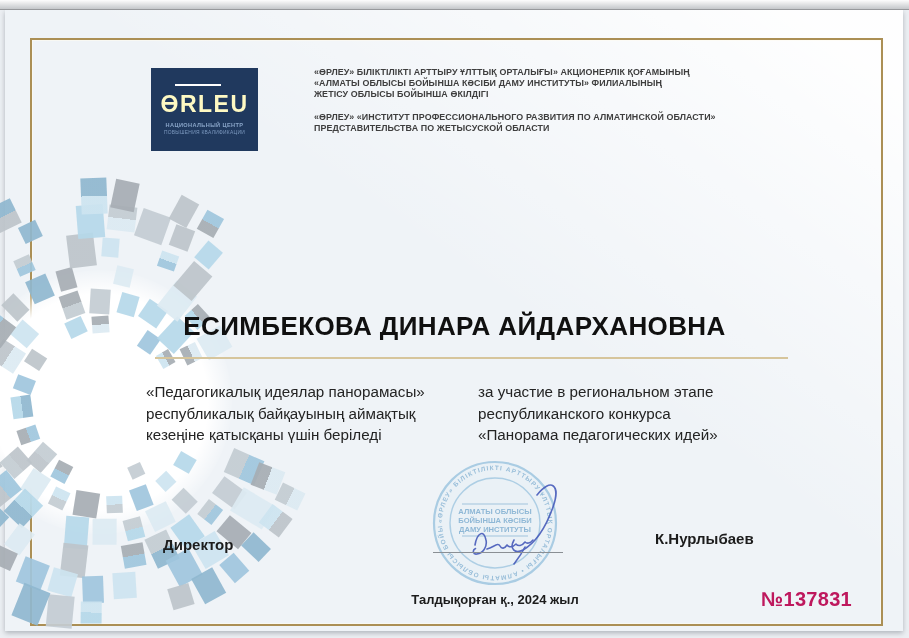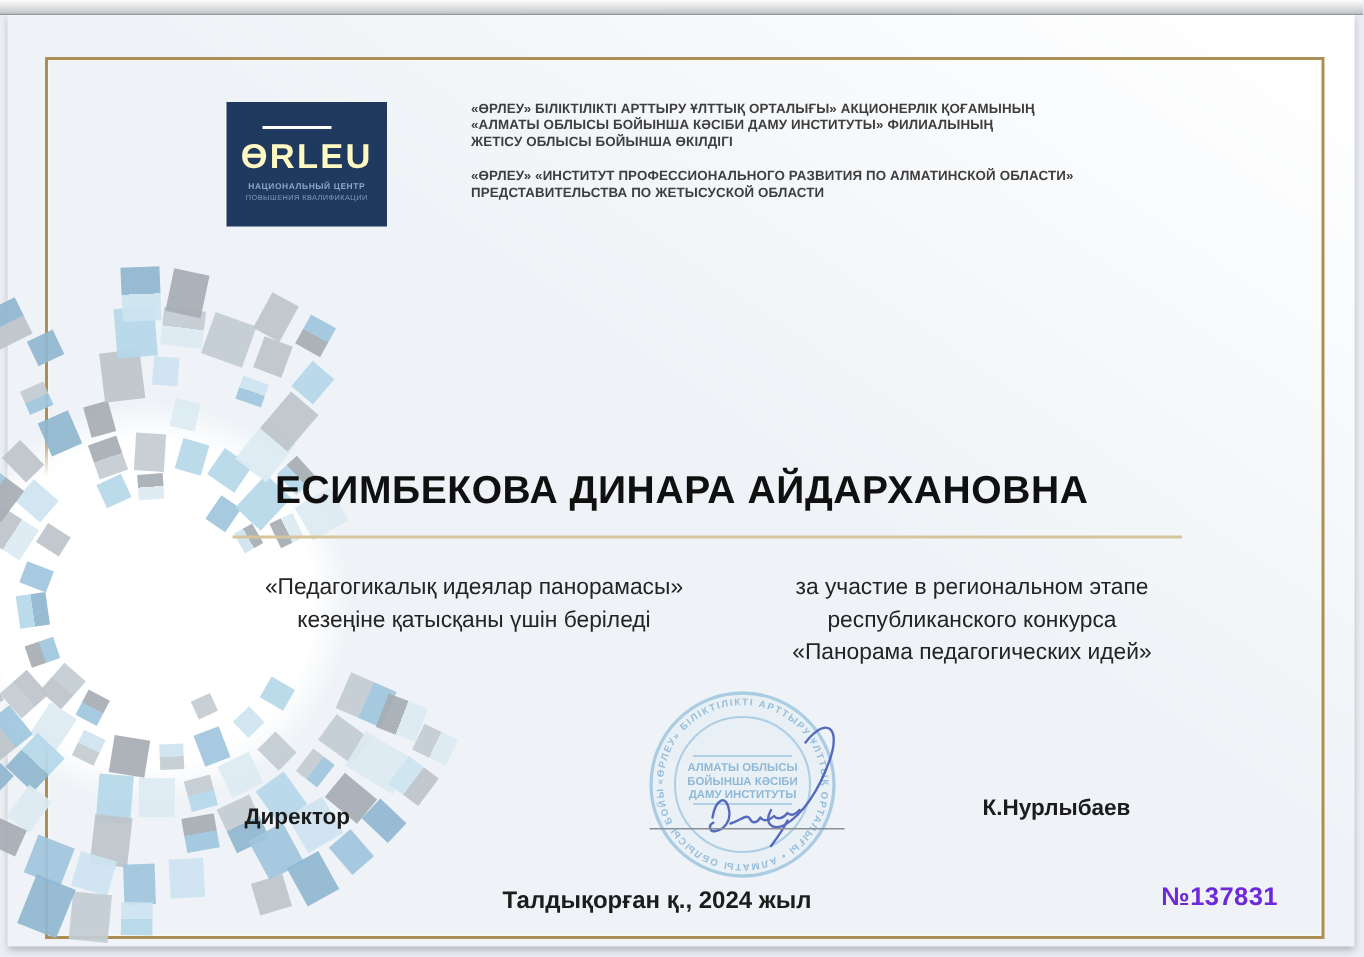--- a/index.html
+++ b/index.html
@@ -42,33 +42,33 @@
   .org .para + .para{margin-top:11px;}
 
   .title{position:absolute;left:0;top:203px;width:909px;text-align:center;
          color:#1d3a63;font-size:57px;font-weight:bold;letter-spacing:1.5px;line-height:1;}
 
   .recipient{position:absolute;left:0;top:311px;width:909px;text-align:center;
              color:#101010;font-size:26px;font-weight:bold;letter-spacing:.4px;}
 
   .divider{position:absolute;left:155px;top:357px;width:633px;height:2px;background:#d6c59c;}
 
-  .award{position:absolute;top:381px;color:#242424;font-size:15.2px;line-height:21.5px;text-align:center;}
+  .award{position:absolute;top:381px;color:#242424;font-size:15.2px;line-height:21.5px;text-align:left;}
   .award.kk{left:146px;width:340px;}
   .award.ru{left:478px;width:340px;}
 
   
   .stamp{position:absolute;left:415px;top:448px;width:160px;height:150px;}
   .sig-line{position:absolute;left:433px;top:552px;width:130px;height:1px;background:#8a8f94;}
 
   .director{position:absolute;left:163px;top:536px;color:#1c1c1c;font-size:15px;font-weight:bold;}
   .signer{position:absolute;left:655px;top:530px;color:#1c1c1c;font-size:15px;font-weight:bold;}
-  .place-date{position:absolute;left:335px;top:592px;width:320px;
-              color:#1c1c1c;font-size:16px;font-weight:bold;}
-  .cert-number{position:absolute;right:57px;top:588px;color:#6d28d9;font-size:17px;font-weight:bold;letter-spacing:.3px;margin-left:28px;}
+  .place-date{position:absolute;left:335px;top:592px;width:320px;text-align:center;
+              color:#1c1c1c;font-size:13px;font-weight:bold;}
+  .cert-number{position:absolute;right:57px;top:588px;color:#be185d;font-size:20px;font-weight:bold;letter-spacing:.3px;margin-left:28px;}
 </style>
 </head>
 <body>
 
 <div class="shot">
 
   <div class="page">
     <div class="sheen"></div>
   </div>
 
@@ -187,20 +187,21 @@
       </div>
     </div>
 
 
     <div class="recipient">ЕСИМБЕКОВА ДИНАРА АЙДАРХАНОВНА</div>
 
     <div class="divider"></div>
 
     <div class="award kk">
       <div>«Педагогикалық идеялар панорамасы»</div>
+      <div>республикалық байқауының аймақтық</div>
       <div>кезеңіне қатысқаны үшін беріледі</div>
     </div>
     <div class="award ru">
       <div>за участие в региональном этапе</div>
       <div>республиканского конкурса</div>
       <div>«Панорама педагогических идей»</div>
     </div>
 
     <svg class="stamp" viewBox="-80 -75 160 150">
       <circle cx="0" cy="0" r="61" fill="rgba(190,218,238,0.12)" stroke="#9ec6e0" stroke-width="2.2" opacity=".85"></circle>

